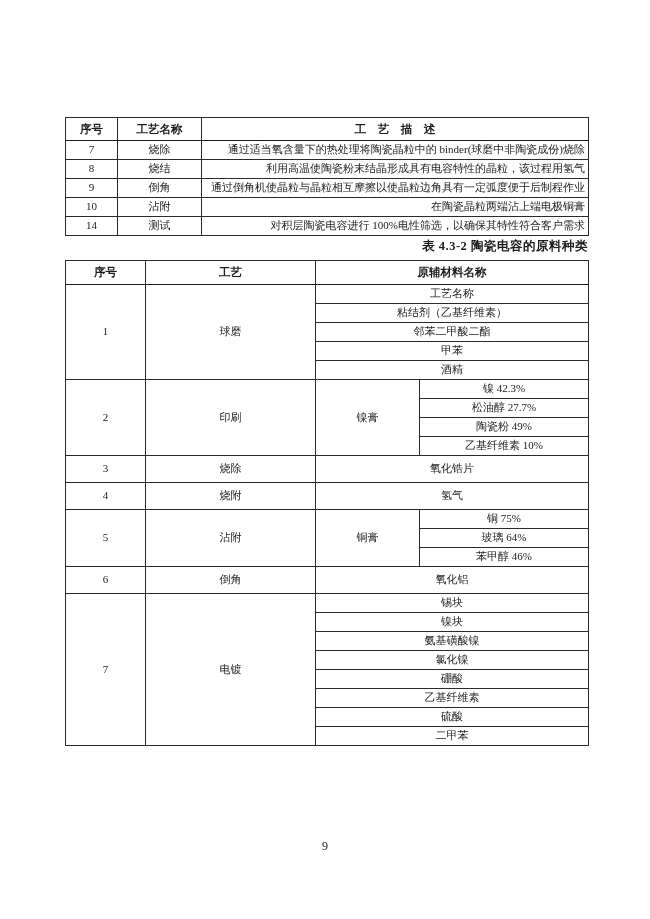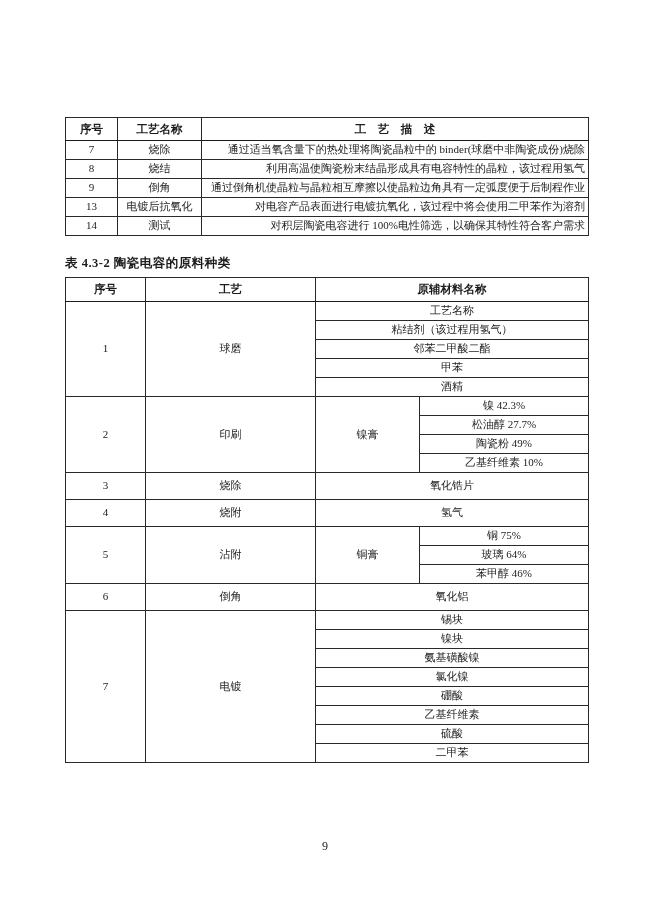--- a/index.html
+++ b/index.html
@@ -45,23 +45,23 @@
   }
   #table1 tr.body-row { height: 19px; }
   #table1 td.desc {
     text-align: right;
     padding-left: 8px;
   }
   #table2 tr.sub { height: 19px; }
   #table2 tr.tall { height: 27px; }
   #table2 tr.hdr th { height: 24px; }
   .t2-title {
-    margin-top: 19px;
+    margin-top: 2px;
     margin-bottom: 5px;
-    text-align: left;
+    text-align: right;
     font-weight: bold;
     font-size: 12.5px;
     letter-spacing: 0.5px;
   }
   .page-number {
     position: absolute;
     top: 839px;
     left: 0;
     width: 650px;
     text-align: center;
@@ -94,23 +94,23 @@
         <td>8</td>
         <td>烧结</td>
         <td class="desc">利用高温使陶瓷粉末结晶形成具有电容特性的晶粒，该过程用氢气</td>
       </tr>
       <tr class="body-row">
         <td>9</td>
         <td>倒角</td>
         <td class="desc">通过倒角机使晶粒与晶粒相互摩擦以使晶粒边角具有一定弧度便于后制程作业</td>
       </tr>
       <tr class="body-row">
-        <td>13</td>
-        <td>电镀后抗氧化</td>
-        <td class="desc">对电容产品表面进行电镀抗氧化，该过程中将会使用二甲苯作为溶剂</td>
+        <td>10</td>
+        <td>沾附</td>
+        <td class="desc">在陶瓷晶粒两端沾上端电极铜膏</td>
       </tr>
       <tr class="body-row">
         <td>14</td>
         <td>测试</td>
         <td class="desc">对积层陶瓷电容进行 100%电性筛选，以确保其特性符合客户需求</td>
       </tr>
     </tbody>
   </table>
 
   <div class="t2-title">表 4.3-2  陶瓷电容的原料种类</div>
@@ -128,21 +128,21 @@
         <th>工艺</th>
         <th colspan="2">原辅材料名称</th>
       </tr>
 
       <tr class="sub">
         <td rowspan="5">1</td>
         <td rowspan="5">球磨</td>
         <td colspan="2">工艺名称</td>
       </tr>
       <tr class="sub">
-        <td colspan="2">粘结剂（该过程用氢气）</td>
+        <td colspan="2">粘结剂（乙基纤维素）</td>
       </tr>
       <tr class="sub">
         <td colspan="2">邻苯二甲酸二酯</td>
       </tr>
       <tr class="sub">
         <td colspan="2">甲苯</td>
       </tr>
       <tr class="sub">
         <td colspan="2">酒精</td>
       </tr>

